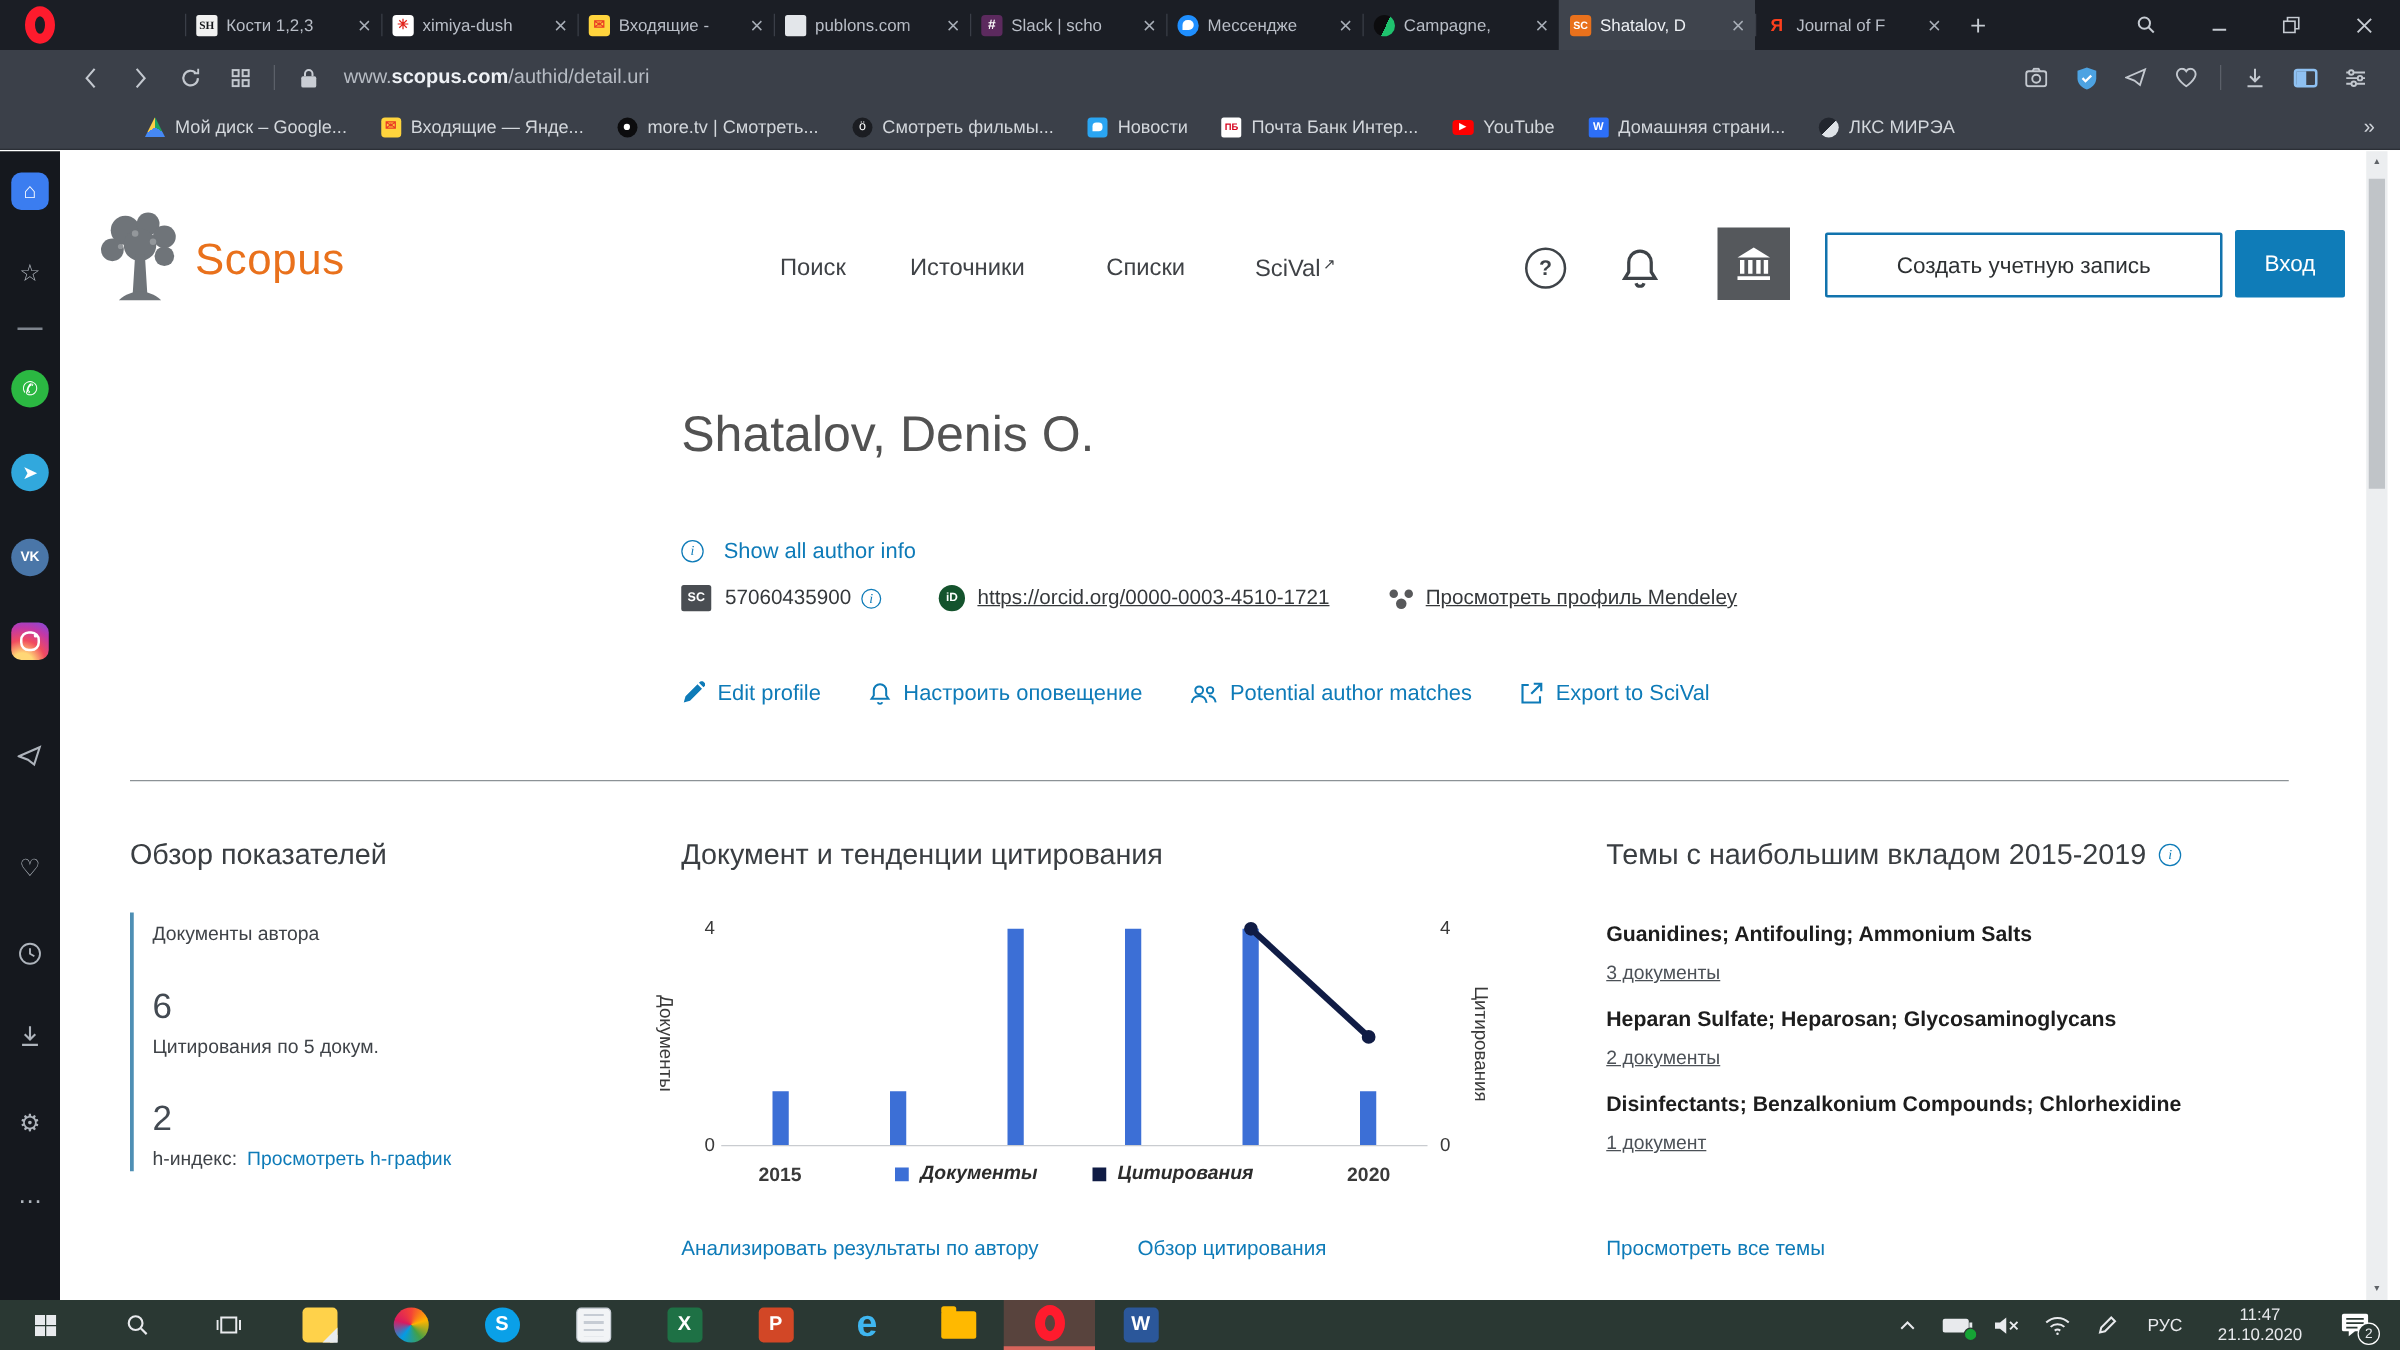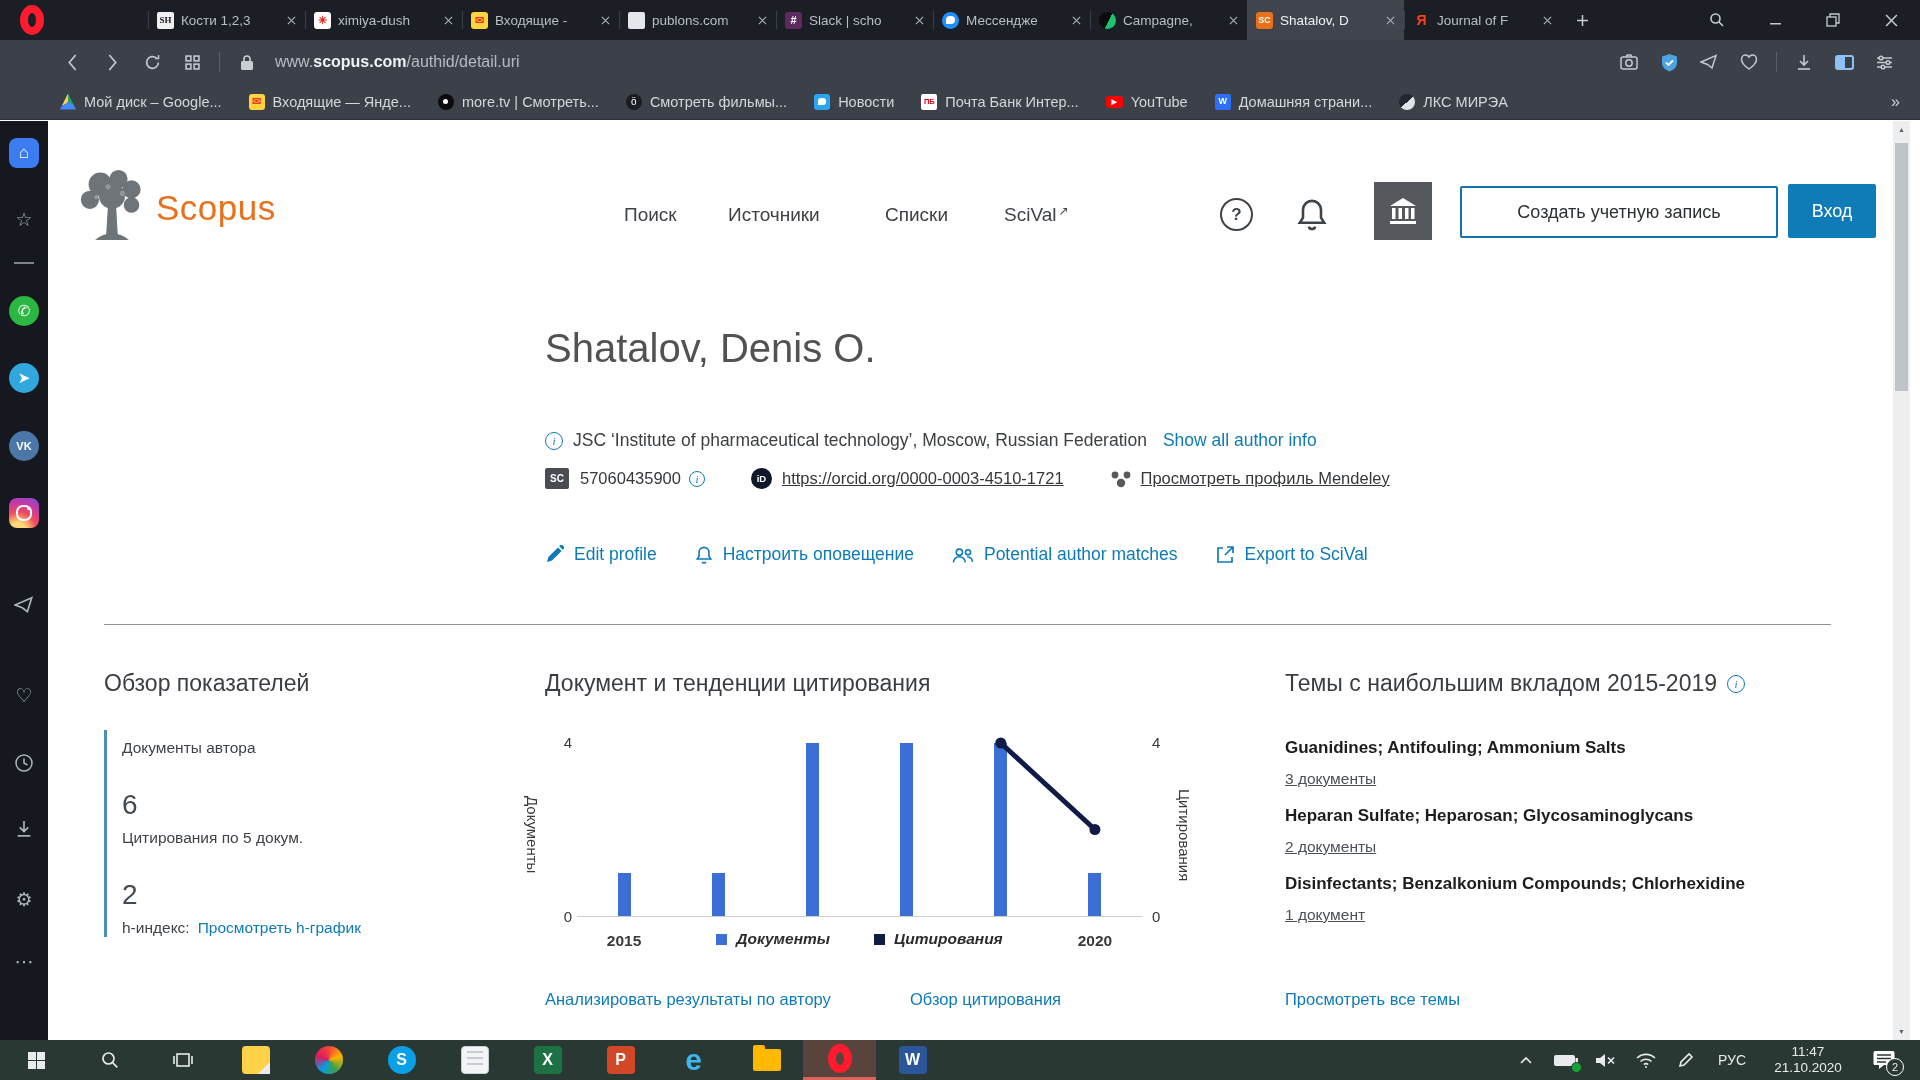--- a/index.html
+++ b/index.html
@@ -37,21 +37,21 @@
 .vsep{width:1px;height:20px;background:#5b6069;margin:0 7px;}
 .url{font-size:16px;color:#b6bbc3;margin-left:8px;white-space:nowrap;}
 .url b{color:#eef1f5;font-weight:700;}
 #addr-right{margin-left:auto;display:flex;align-items:center;margin-right:16px;}
 .gsearch{width:312px;height:31px;background:#30353d;border-radius:3px;display:flex;align-items:center;gap:10px;padding:0 11px;font-size:15px;color:#c9cdd4;margin:0 12px;}
 .g-ring{width:16px;height:16px;border-radius:50%;background:conic-gradient(from -45deg,#ea4335 0 25%,#fbbc05 0 50%,#34a853 0 75%,#4285f4 0);position:relative;flex:none;}
 .g-ring::after{content:"";position:absolute;inset:4px;background:#30353d;border-radius:50%;}
 .panel-icon{width:19px;height:15px;border:2px solid #8fc1f2;border-radius:3px;position:relative;}
 .panel-icon::after{content:"";position:absolute;left:0;top:0;bottom:0;width:8px;background:#8fc1f2;}
 
-#bookmarksbar{position:absolute;left:0;top:84px;width:1920px;height:36px;background:#3b4049;border-bottom:1px solid #2b2f36;display:flex;align-items:center;padding-left:60px;gap:27px;font-size:14.5px;color:#d3d7dc;}
+#bookmarksbar{position:absolute;left:0;top:84px;width:1920px;height:36px;background:#3b4049;border-bottom:1px solid #2b2f36;display:flex;align-items:center;padding-left:116px;gap:27px;font-size:14.5px;color:#d3d7dc;}
 .bm{display:flex;align-items:center;gap:8px;white-space:nowrap;}
 .bmi{width:16px;height:16px;flex:none;display:flex;align-items:center;justify-content:center;font-size:9px;font-weight:700;line-height:1;}
 .bmi.drive{background:conic-gradient(from 0deg,#1ea362 0 33%,#4688f4 0 66%,#ffcf48 0);clip-path:polygon(50% 0,100% 100%,0 100%);}
 .bmi.ymail{background:#ffd43d;color:#ea3b24;border-radius:3px;font-size:11px;}
 .bmi.moretv{background:#0c0c0e;border-radius:50%;}
 .bmi.moretv i{width:5px;height:5px;background:#fff;border-radius:50%;}
 .bmi.okko{background:#1b1d22;color:#fff;border-radius:50%;font-size:10px;font-weight:400;}
 .bmi.news{background:#2aa5f2;border-radius:3px;}
 .bmi.news i{width:8px;height:7px;background:#fff;border-radius:3px 3px 3px 0;}
 .bmi.pb{background:#fff;color:#d6001c;border-radius:2px;font-size:7.5px;}
@@ -84,21 +84,21 @@
 #inst-btn{position:absolute;left:1374px;top:182px;width:58px;height:58px;background:#55585c;display:flex;align-items:center;justify-content:center;}
 #create-btn{position:absolute;left:1460px;top:186px;width:318px;height:52px;background:#fff;border:2px solid #1173ad;border-radius:2px;display:flex;align-items:center;justify-content:center;font-size:18px;color:#2e3133;}
 #signin-btn{position:absolute;left:1788px;top:184px;width:88px;height:54px;background:#0f7cb8;border-radius:2px;display:flex;align-items:center;justify-content:center;font-size:18px;color:#fff;}
 
 #author-name{position:absolute;left:545px;top:326px;font-size:40px;color:#525252;font-weight:400;}
 .row{position:absolute;display:flex;align-items:center;}
 .info-i{width:18px;height:18px;border:1.5px solid #0e7bb8;border-radius:50%;color:#0e7bb8;display:inline-flex;align-items:center;justify-content:center;font-size:11px;font-style:italic;font-family:"Liberation Serif",serif;flex:none;}
 .blue{color:#0e7bb8;}
 .dark-link{color:#35383b;text-decoration:underline;}
 #sc-badge{width:24px;height:21px;background:#494d52;border-radius:2px;color:#fff;font-size:10px;font-weight:700;display:flex;align-items:center;justify-content:center;}
-#orcid-badge{width:21px;height:21px;background:#0f172a;border-radius:50%;color:#fff;font-size:9.5px;font-weight:700;display:flex;align-items:center;justify-content:center;}
+#orcid-badge{width:21px;height:21px;background:#14532d;border-radius:50%;color:#fff;font-size:9.5px;font-weight:700;display:flex;align-items:center;justify-content:center;}
 .action{display:flex;align-items:center;gap:10px;color:#0e7bb8;font-size:17.5px;}
 #hero-divider{position:absolute;left:104px;top:624px;width:1727px;height:1px;background:#8c9296;}
 .section-title{position:absolute;top:670px;font-size:23px;color:#3a3e42;}
 
 #metrics-list{position:absolute;left:104px;top:730px;border-left:3px solid #4e8fb4;padding-left:15px;width:300px;}
 .m-val{font-size:28px;color:#434a52;line-height:30px;}
 .m-label{font-size:15.5px;color:#3f4348;margin-top:8px;line-height:19px;}
 .m-gap{margin-top:33px;}
 #h-row{display:flex;gap:8px;align-items:baseline;margin-top:8px;font-size:15.5px;}
 
@@ -493,21 +493,20 @@
     <span>Создать учетную запись</span>
   </div>
 <div id="signin-btn">
     <span>Вход</span>
   </div>
 
 <h1 id="author-name">Shatalov, Denis O.</h1>
 
 <div class="row" style="left:545px;top:430px;gap:10px;font-size:17.5px;color:#3c4043;">
   <span class="info-i">i</span>
-  <span>JSC ‘Institute of pharmaceutical technology’, Moscow, Russian Federation</span>
   <span class="blue" style="margin-left:6px">Show all author info</span>
 </div>
 
 <div class="row" style="left:545px;top:468px;font-size:16.5px;color:#35383b;">
   <span id="sc-badge">SC</span>
   <span style="margin-left:11px">57060435900</span>
   <span class="info-i" style="margin-left:8px;width:16px;height:16px;">i</span>
   <span id="orcid-badge" style="margin-left:46px">iD</span>
   <span class="dark-link" style="margin-left:10px">https://orcid.org/0000-0003-4510-1721</span>
   <svg style="margin-left:46px" width="22" height="18" viewBox="0 0 22 18" fill="#58595b">

